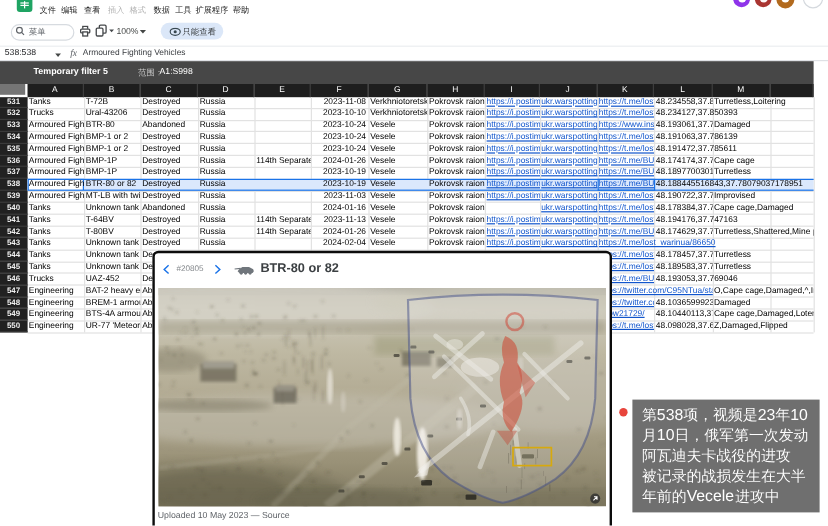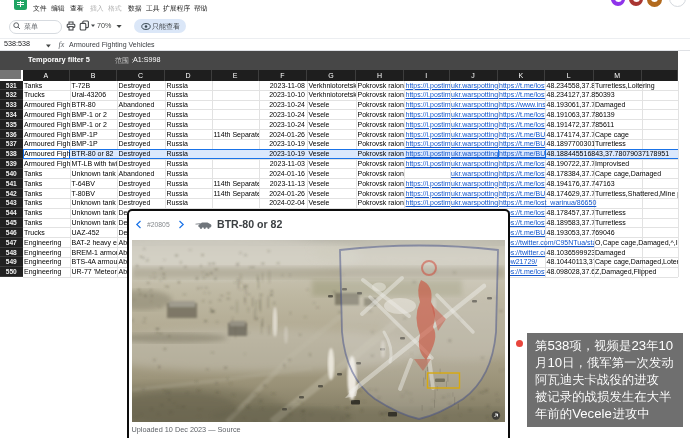--- a/index.html
+++ b/index.html
@@ -137,21 +137,21 @@
 <svg class="ab" style="left:66px;top:20.5px" width="10" height="10">
     <path d="M3 3V1h4v2" fill="none" stroke="#45484b" stroke-width="1.1"></path>
     <rect x="1.2" y="3.2" width="7.6" height="3.2" rx=".8" fill="none" stroke="#45484b" stroke-width="1.1"></rect>
     <rect x="3" y="5.6" height="3.4" width="4" fill="#fff" stroke="#45484b" stroke-width="1.1"></rect>
   </svg>
 <svg class="ab" style="left:79px;top:20px" width="17" height="11">
     <rect x="3.8" y="1" width="5.6" height="6.6" rx="1" fill="none" stroke="#45484b" stroke-width="1.1"></rect>
     <rect x="1.2" y="3.4" width="5.6" height="6.6" rx="1" fill="#fff" stroke="#45484b" stroke-width="1.1"></rect>
     <path d="M12 4.5l2 2.4 2-2.4z" fill="#45484b"></path>
   </svg>
-<div class="ab" style="left:97px;top:21.8px;font-size:7.5px;color:#000;"><span style="font-size:7.2px;color:#444746">70%</span></div>
+<div class="ab" style="left:97px;top:21.8px;font-size:7.5px;color:#000;"><span style="font-size:7.2px;color:#444746">100%</span></div>
 <svg class="ab" style="left:115px;top:24px" width="8" height="6">
     <path d="M1.5 1l2.6 3 2.6-3z" fill="#444746"></path>
   </svg>
 <div class="ab" style="left:134px;top:19px;width:52px;height:13.5px;border-radius:7px;background:#dbe7f8"></div>
 <svg class="ab" style="left:140.5px;top:22.5px" width="10" height="8">
     <ellipse cx="5" cy="3.5" rx="4.2" ry="2.9" fill="none" stroke="#37474f" stroke-width="1"></ellipse>
     <circle cx="5" cy="3.5" r="1.3" fill="#37474f"></circle>
   </svg>
 <div class="ab" style="left:152px;top:22.2px;font-size:7.5px;color:#000;"><svg width="28" height="9" style="display:block;overflow:visible" fill="#3c4043">
       <use href="#g14" transform="translate(0.0,6.8) scale(0.0280,-0.0280)"></use>
@@ -903,12 +903,12 @@
 <circle cx="297" cy="28" r="7" fill="none" stroke="#d24334" stroke-width="2" stroke-opacity="0.6"></circle>
 <path d="M289,40 Q302,45 299,62 Q306,72 301,87 Q308,98 294,120 Q284,110 288,95 Q281,77 288,62 Q284,49 289,40 Z" fill="#d0442f" fill-opacity="0.62"></path>
 <path d="M299,64 L314,79 L306,91 Z" fill="#cc4334" fill-opacity="0.5"></path>
 <path d="M282,119 L291,131 L299,119 Z" fill="#c8402f" fill-opacity="0.45"></path>
 </g>
     <rect x="295.5" y="133" width="32" height="15" fill="none" stroke="#d7a90d" stroke-width="1.4"></rect>
     <rect x="303" y="138.5" width="10" height="3.5" rx="1" fill="#6e6a58" opacity="0.9"></rect>
     <circle cx="364" cy="175.5" r="4.2" fill="#2e2e2e" opacity="0.8"></circle>
     <path d="M362.5 177l3-3M363 174h2.5v2.5" stroke="#fff" stroke-width="0.9" fill="none"></path>
   </svg>
-<div class="ab" style="left:131.5px;top:426px;font-size:7.3px;color:#5f6368;">Uploaded 10 Dec 2023 — Source</div>
+<div class="ab" style="left:131.5px;top:426px;font-size:7.3px;color:#5f6368;">Uploaded 10 May 2023 — Source</div>
 </body></html>

